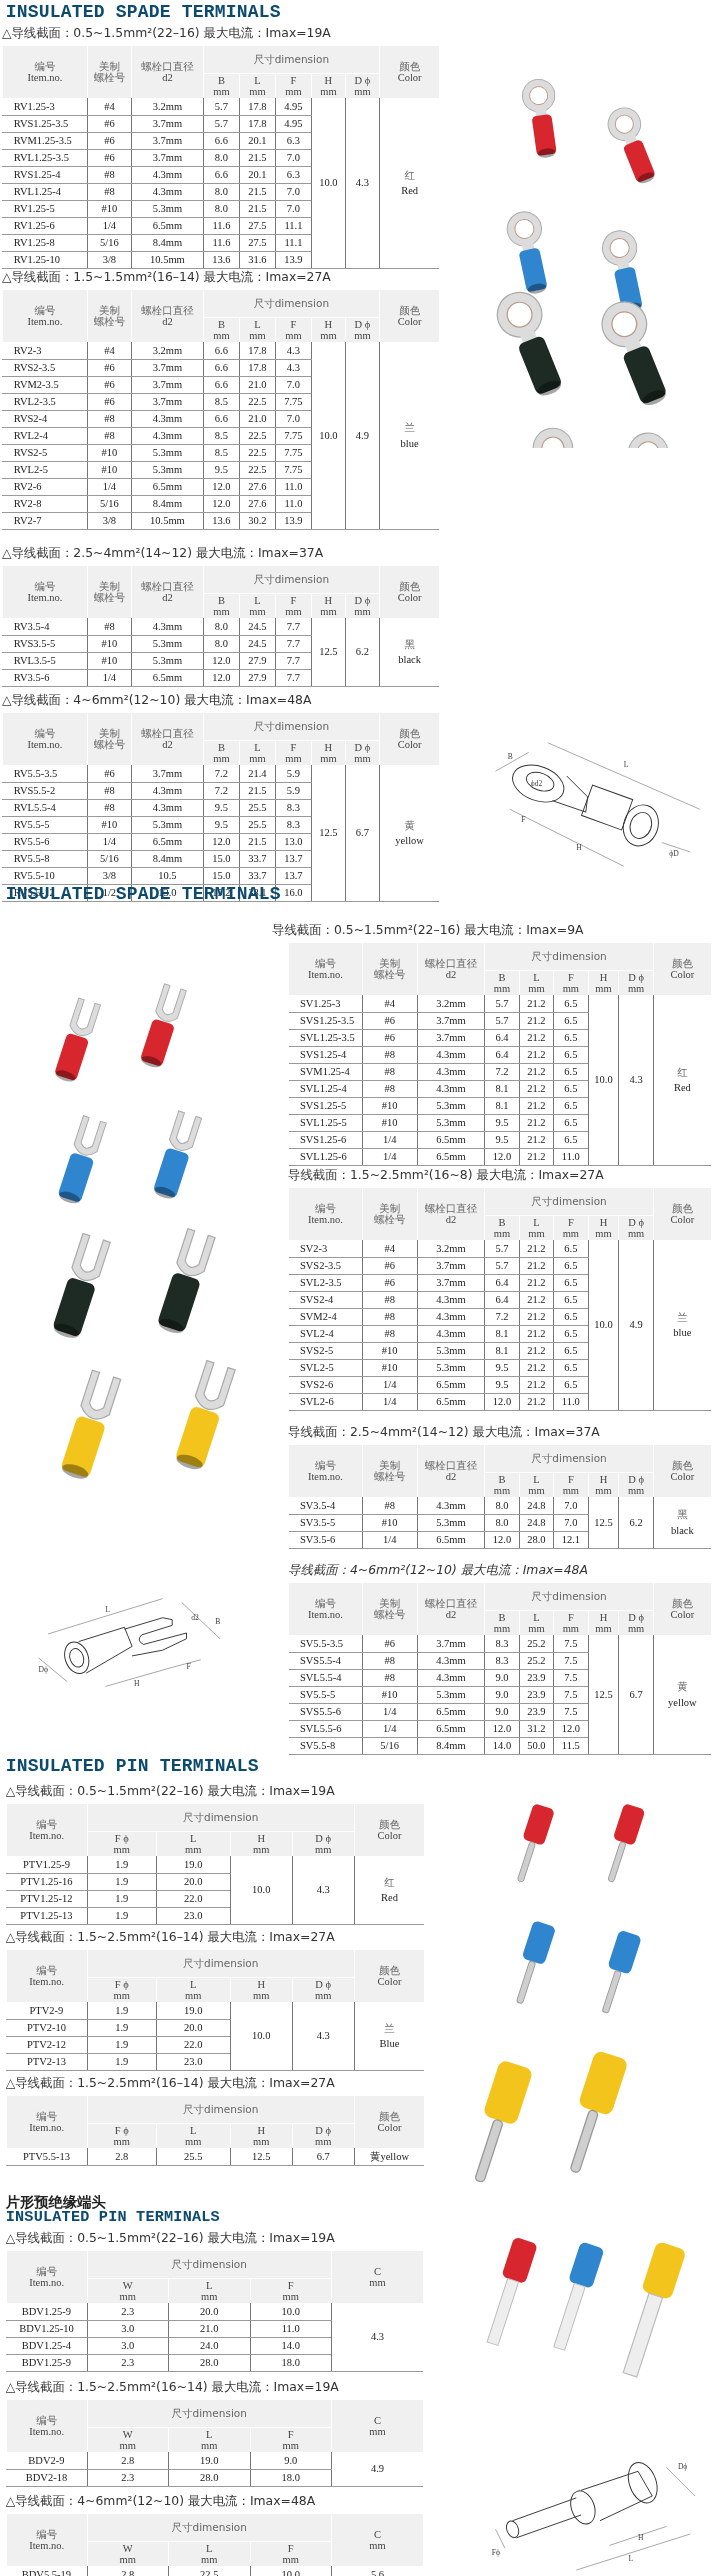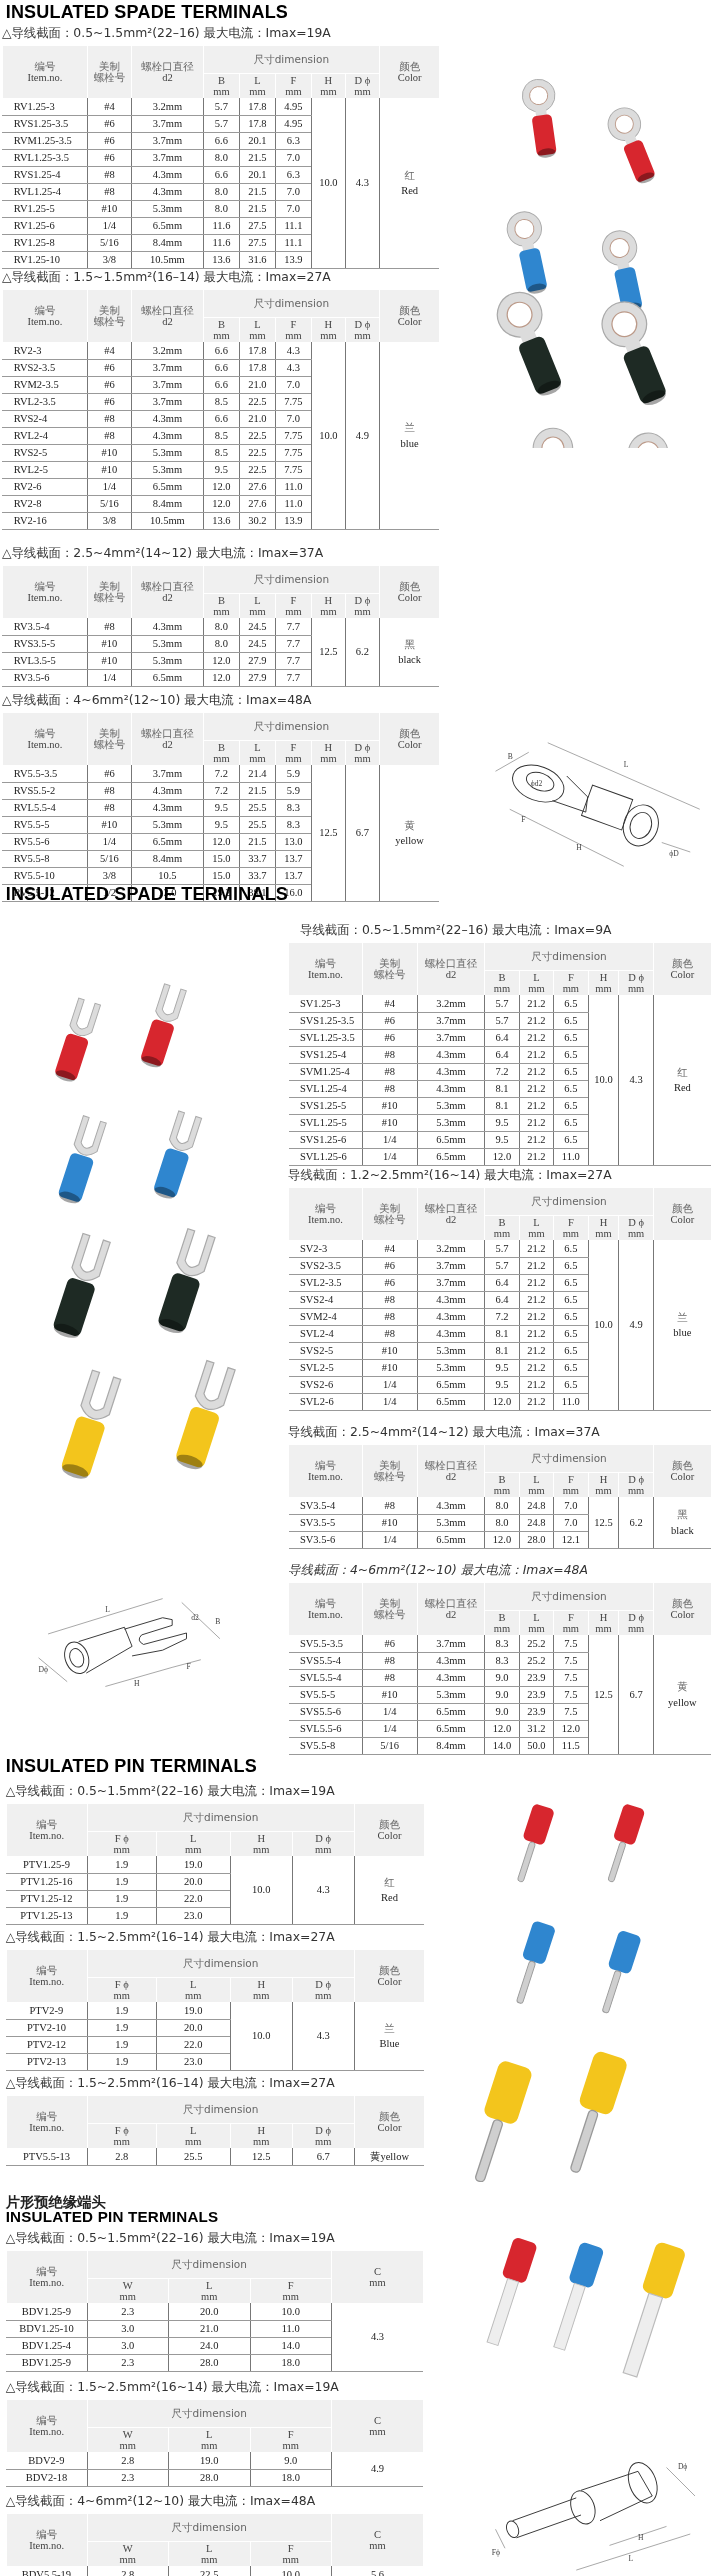--- a/index.html
+++ b/index.html
@@ -1,17 +1,17 @@
 <!DOCTYPE html>
 <html><head>
 <meta charset="utf-8">
 <style>
 *{box-sizing:border-box;margin:0;padding:0}
 body{width:714px;height:2576px;background:#fff;font-family:"Liberation Serif",serif;color:#333;position:relative;overflow:hidden}
-.title{position:absolute;left:5.7px;color:#000000;font-family:Liberation Sans, sans-serif;font-weight:bold;font-size:18px;letter-spacing:0.2px}
+.title{position:absolute;left:5.7px;color:#0c4a6e;font-family:Liberation Mono, monospace;font-weight:bold;font-size:18px;letter-spacing:0.2px}
 .cn-title{position:absolute;left:5.7px;font-family:"DejaVu Sans",sans-serif;font-weight:bold;font-size:14.3px;color:#222}
 .spec{position:absolute;font-family:"DejaVu Sans",sans-serif;font-size:12.4px;color:#333;white-space:nowrap}
 table{position:absolute;border-collapse:collapse;font-size:10.5px;table-layout:fixed}
 th{background:#f0f0f0;font-weight:normal;color:#444;line-height:11.4px;padding:1px 0;text-align:center;border-left:1px solid #fff;font-size:10.5px}
 th.grp{border-bottom:1px solid #fff;height:27px}
 td{text-align:center;border-bottom:1px solid #999;border-left:1px solid #777;line-height:16px;height:17px;color:#222;font-size:10.5px;white-space:nowrap}
 td.first{text-align:left;padding-left:11.4px;border-left:none}
 td.first.c{text-align:center;padding-left:0}
 td.merged{vertical-align:middle;border-bottom:1.9px solid #999}
 tr:last-child td{border-bottom:1.9px solid #999}
@@ -307,21 +307,21 @@
         </tr>
         <tr>
           <td class="first">RV2-8</td>
           <td>5/16</td>
           <td>8.4mm</td>
           <td>12.0</td>
           <td>27.6</td>
           <td>11.0</td>
         </tr>
         <tr>
-          <td class="first">RV2-16</td>
+          <td class="first">RV2-7</td>
           <td>3/8</td>
           <td>10.5mm</td>
           <td>13.6</td>
           <td>30.2</td>
           <td>13.9</td>
         </tr>
       </tbody>
     </table>
     <div class="spec" style="left: 1.9px; top: 545px;">△导线截面：2.5~4mm²(14~12) 最大电流：Imax=37A</div>
     <table style="left: 1.9px; top: 566px; width: 381px;">
@@ -544,21 +544,21 @@
           <td>1/2</td>
           <td>13.0</td>
           <td>19.2</td>
           <td>38.1</td>
           <td>16.0</td>
         </tr>
       </tbody>
     </table>
   </div>
 <div id="spade-tables">
-    <div class="spec" style="left: 300px; top: 922px;">导线截面：0.5~1.5mm²(22–16) 最大电流：Imax=9A</div>
+    <div class="spec" style="left: 272px; top: 922px;">导线截面：0.5~1.5mm²(22–16) 最大电流：Imax=9A</div>
     <table style="left: 288px; top: 943px; width: 423px;">
       <colgroup>
         <col style="width: 73px;">
         <col style="width: 54px;">
         <col style="width: 67px;">
         <col style="width: 34px;">
         <col style="width: 34px;">
         <col style="width: 34px;">
         <col style="width: 30.5px;">
         <col style="width: 34px;">
@@ -689,21 +689,21 @@
         <tr>
           <td class="first">SVL1.25-6</td>
           <td>1/4</td>
           <td>6.5mm</td>
           <td>12.0</td>
           <td>21.2</td>
           <td>11.0</td>
         </tr>
       </tbody>
     </table>
-    <div class="spec" style="left: 288px; top: 1167px;">导线截面：1.2~2.5mm²(16~14) 最大电流：Imax=27A</div>
+    <div class="spec" style="left: 288px; top: 1167px;">导线截面：1.5~2.5mm²(16~8) 最大电流：Imax=27A</div>
     <table style="left: 288px; top: 1188px; width: 423px;">
       <colgroup>
         <col style="width: 73px;">
         <col style="width: 54px;">
         <col style="width: 67px;">
         <col style="width: 34px;">
         <col style="width: 34px;">
         <col style="width: 34px;">
         <col style="width: 30.5px;">
         <col style="width: 34px;">

